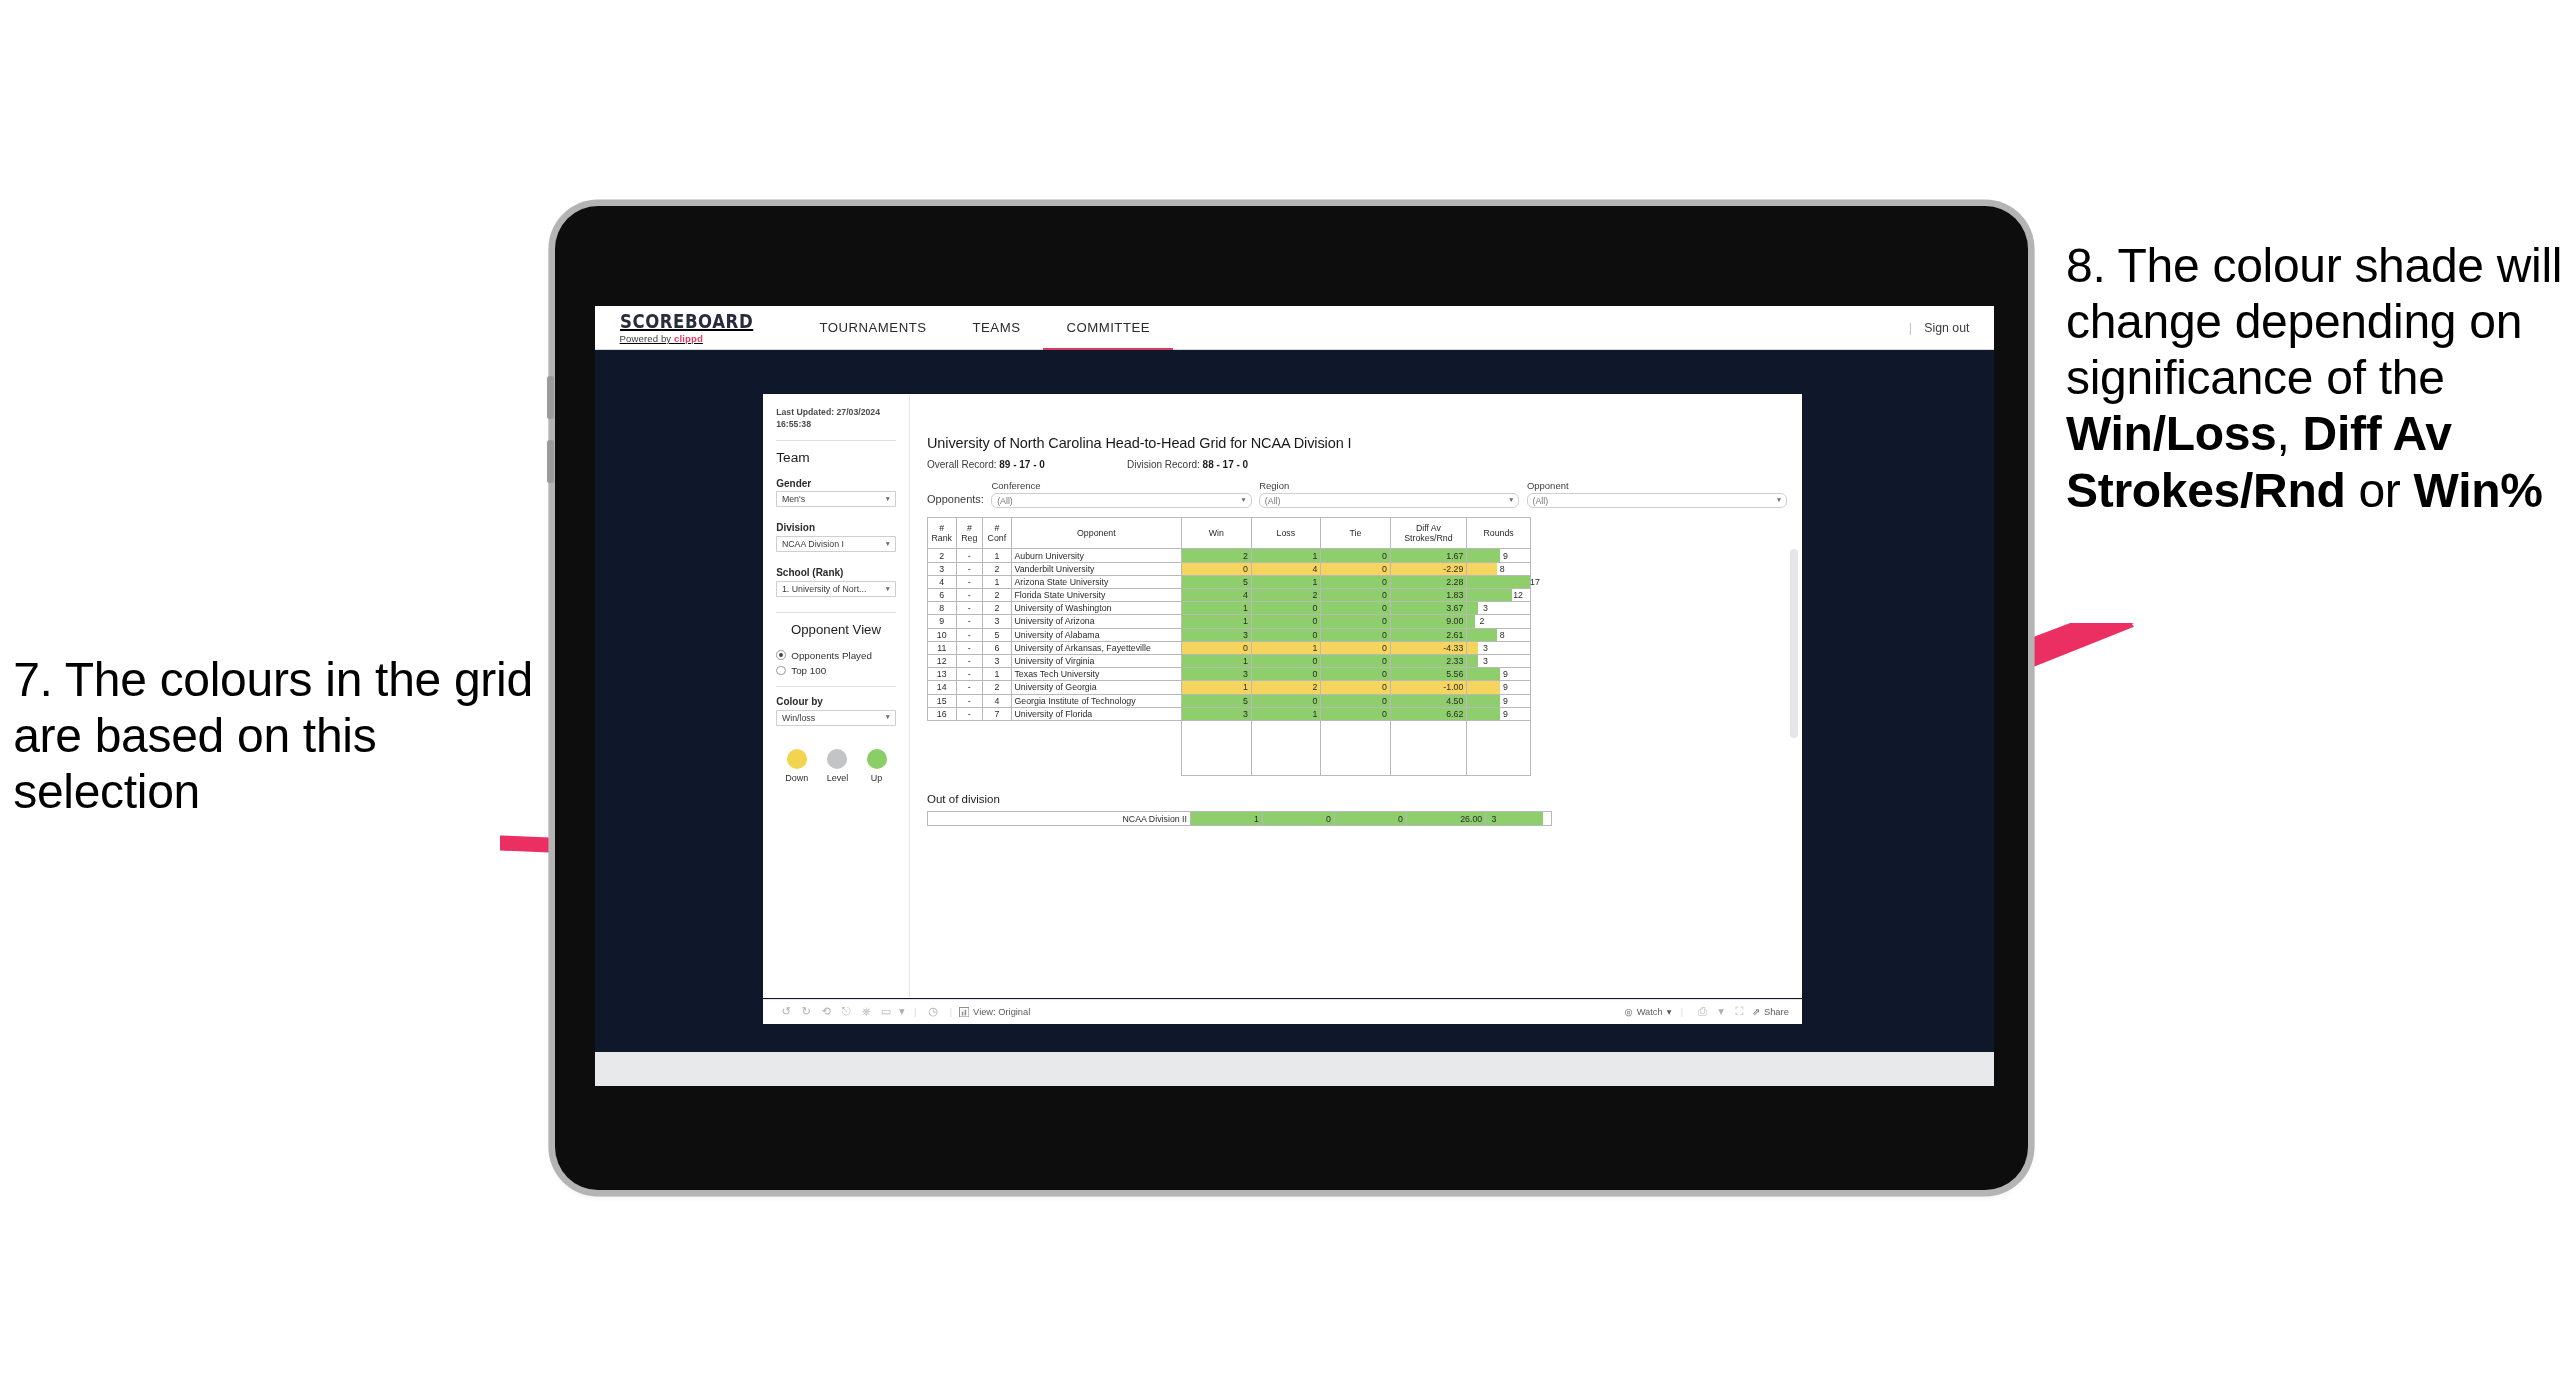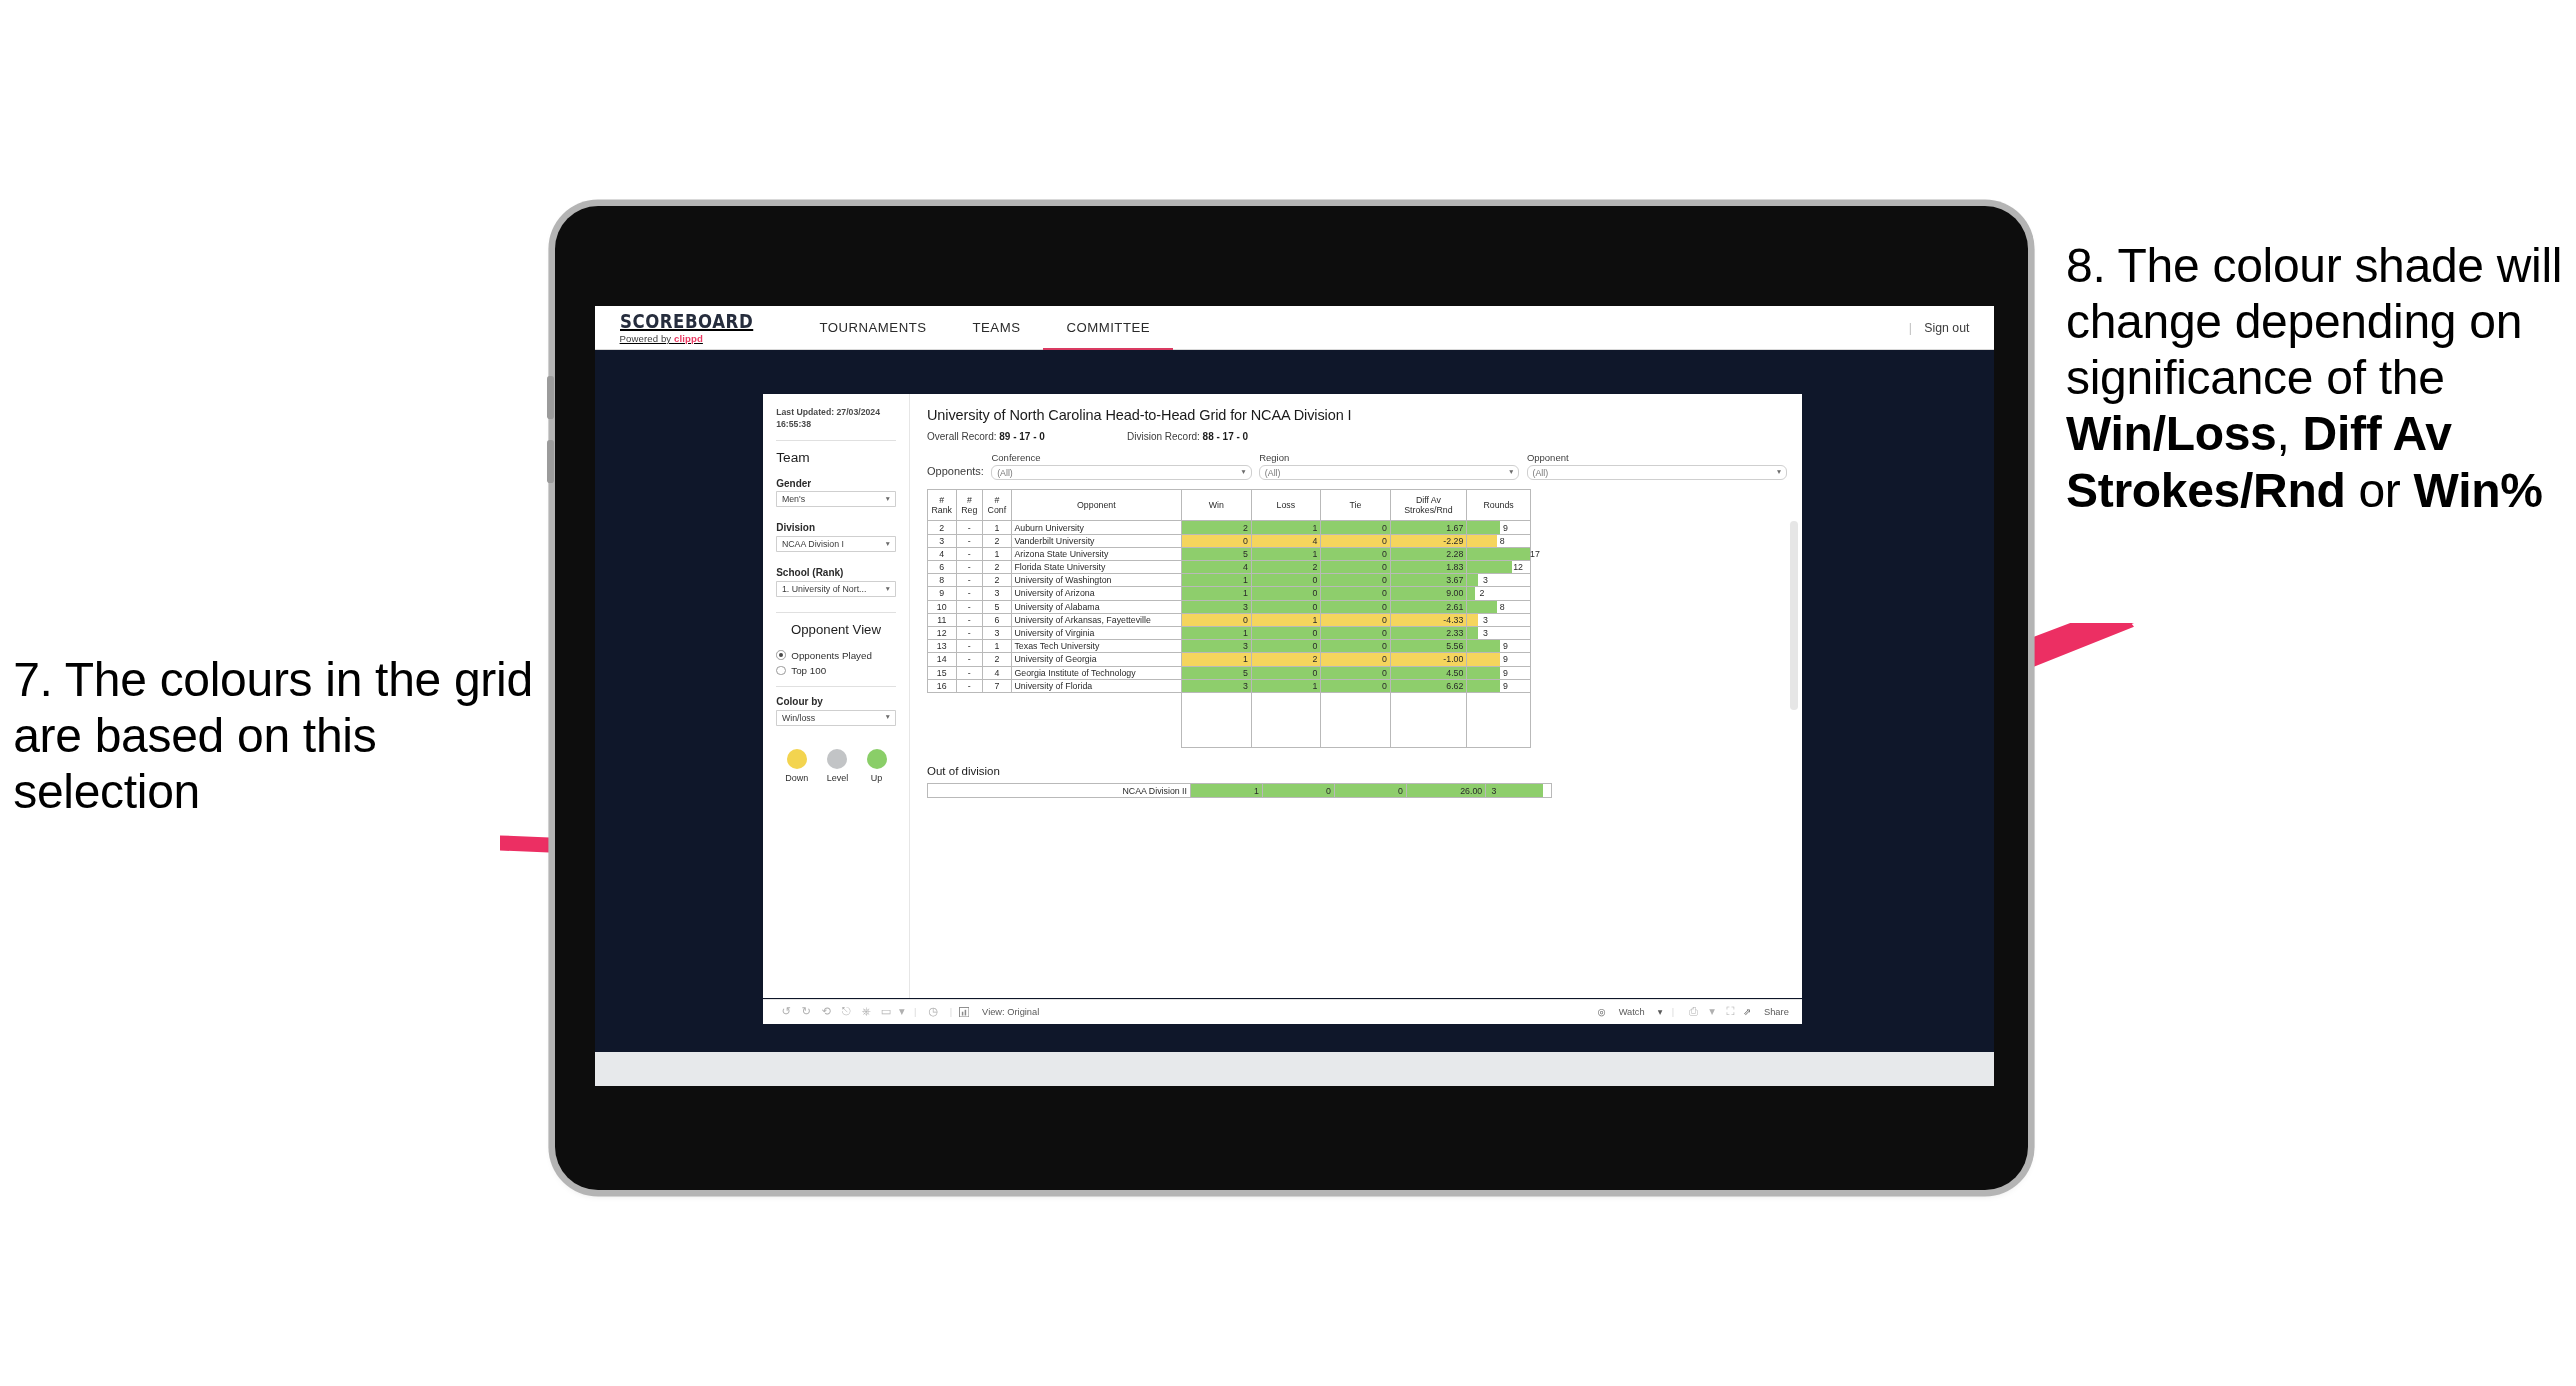--- a/index.html
+++ b/index.html
@@ -135,21 +135,21 @@
   .radio.on::after {
     content: ""; position: absolute; left: 1.9px; top: 1.9px;
     width: 3.8px; height: 3.8px; border-radius: 50%; background: #4a4a4a;
   }
   #legend { display: flex; justify-content: space-around; margin-top: 23px; }
   .legend-item { text-align: center; }
   .legend-dot { width: 20px; height: 20px; border-radius: 50%; margin: 0 auto 3.8px auto; }
   .legend-lbl { font-size: 9px; color: #2f2f2f; }
 
   
-  #viz { flex: 1; padding: 13.2px 15px 0 17px; position: relative; min-width: 0; }
+  #viz { flex: 1; padding: 13.2px 15px 0 17px; position: relative; min-width: 0; margin-top: 28px; }
   #viz-title { font-size: 14.5px; color: #1a1a1a; letter-spacing: -0.1px; }
   #records { display: flex; margin-top: 7.6px; font-size: 10px; color: #3b3b3b; }
   #records .rec { width: 200px; }
   #records b { color: #1d1d1d; }
 
   #opp-filters { display: flex; align-items: flex-end; margin-top: 10.4px; gap: 7.6px; }
   #opp-label { font-size: 11px; color: #3b3b3b; padding-bottom: 2.8px; white-space: nowrap; }
   .opp-col { flex: 1; }
   .opp-col .fld-label { font-weight: normal; font-size: 9.5px; color: #3d3d3d; margin-bottom: 1.9px; }
   .opp-col .tab-select { margin-bottom: 0; height: 15px; color: #777; border-radius: 6px; }
@@ -189,21 +189,21 @@
   #tbar {
     position: absolute; left: 168px; top: 649px;
     width: 1039px; height: 24.6px;
     background: #ffffff; border-top: 0.9px solid #e4e4e4;
     display: flex; align-items: center;
     font-size: 9.3px; color: #707070;
     padding: 0 13.2px;
   }
   .tb-ico { width: 20px; text-align: center; color: #b0b0b0; font-size: 11.3px; cursor: pointer; }
   .tb-sep { color: #d8d8d8; margin: 0 6.6px; }
-  .tb-txt { display: flex; align-items: center; gap: 13px; color: #5a5a5a; cursor: pointer; }
+  .tb-txt { display: flex; align-items: center; gap: 4px; color: #5a5a5a; cursor: pointer; }
   #tb-right { margin-left: auto; display: flex; align-items: center; gap: 2.8px; }
   svg.ic { display: block; }
 </style>
 </head>
 <body>
 
 <div class="annot" id="annot-left">7. The colours in the grid are based on this selection</div>
 
 <div class="annot" id="annot-right"><span>8. The colour shade will change depending on significance of the </span><b>Win/Loss</b><span>, </span><b>Diff Av Strokes/Rnd</b><span> or </span><b>Win%</b></div>
 

